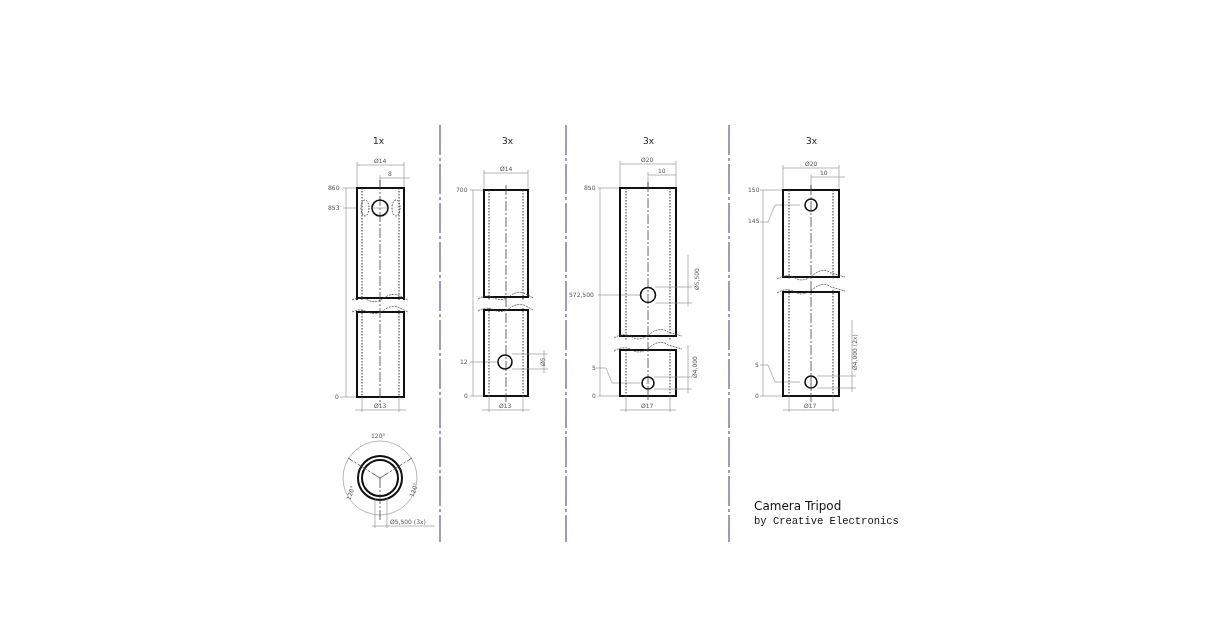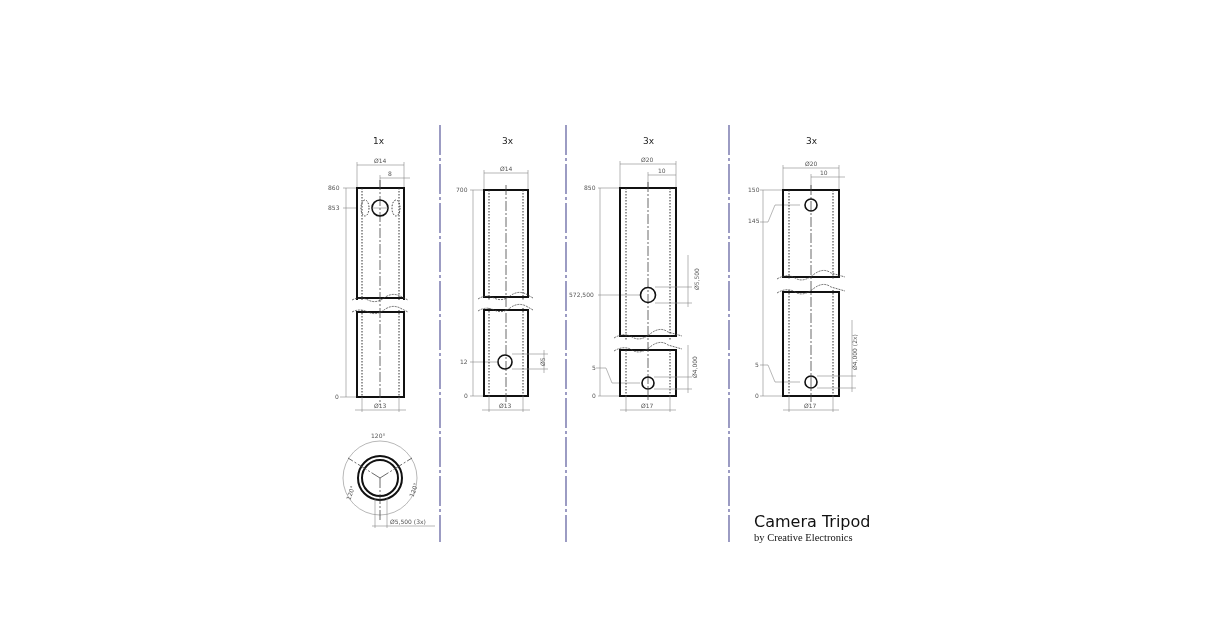--- a/index.html
+++ b/index.html
@@ -8,22 +8,22 @@
   .dim-text { font-family: "DejaVu Sans", sans-serif; font-size: 6px; fill: #555; }
   .qty-text { font-family: "DejaVu Sans", sans-serif; font-size: 9px; fill: #222; }
   .outline { stroke: #111; stroke-width: 2; fill: none; }
   .hidden { stroke: #333; stroke-width: 1; stroke-dasharray: 1.5 1.5; fill: none; }
   .center { stroke: #444; stroke-width: 0.8; stroke-dasharray: 10 2 2 2; fill: none; }
   .dimline { stroke: #888; stroke-width: 0.6; fill: none; }
   .brk { stroke: #444; stroke-width: 0.8; stroke-dasharray: 2 1; fill: none; }
   .sep { stroke: #5a5a9c; stroke-width: 1.2; stroke-dasharray: 30 3 3 3; }
   .hole { stroke: #111; stroke-width: 1.6; fill: none; }
   .title-block { position: absolute; left: 754px; top: 497px; color: #111; }
-  .title-main { font-family: "DejaVu Sans", sans-serif; font-size: 16px; line-height: 18px; margin-top: 16px; }
-  .title-sub { font-family: Liberation Serif, serif; font-size: 10.5px; line-height: 13px; }
+  .title-main { font-family: "DejaVu Sans", sans-serif; font-size: 12px; line-height: 18px; }
+  .title-sub { font-family: Liberation Mono, monospace; font-size: 10.5px; line-height: 13px; }
 </style>
 </head>
 <body>
 
 <svg id="canvas" viewBox="0 0 1211 625" xmlns="http://www.w3.org/2000/svg">
 
   <line class="sep" x1="440" y1="125" x2="440" y2="542"></line>
   <line class="sep" x1="566" y1="125" x2="566" y2="542"></line>
   <line class="sep" x1="729" y1="125" x2="729" y2="542"></line>
 

